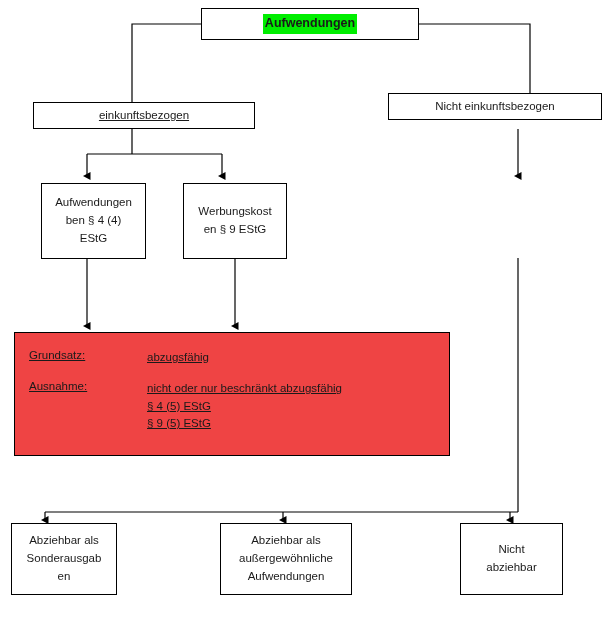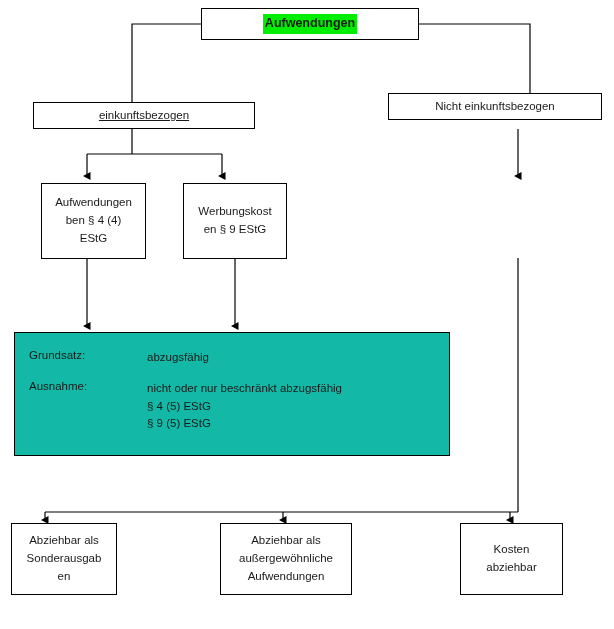--- a/index.html
+++ b/index.html
@@ -47,24 +47,25 @@
     font-weight: bold;
   }
   .hl {
     background: #00ee00;
     padding: 0 2px;
   }
   .detail-box {
     position: absolute;
     box-sizing: border-box;
     border: 1px solid #000000;
-    background: #14b8a6;
+    background: #ef4444;
     display: block;
     text-align: left;
     padding: 16px 14px;
+    text-decoration: underline;
   }
   .detail-row {
     display: flex;
     align-items: flex-start;
     margin-bottom: 14px;
     font-size: 11.5px;
   }
   .detail-row:last-child { margin-bottom: 0; }
   .detail-label {
     width: 118px;
@@ -166,18 +167,18 @@
   <div class="node" style="left:220px; top:523px; width:132px; height:72px;">
     <div>
       <div>Abziehbar als</div>
       <div>außergewöhnliche</div>
       <div>Aufwendungen</div>
     </div>
   </div>
 
   <div class="node" style="left:460px; top:523px; width:103px; height:72px;">
     <div>
-      <div>Kosten</div>
+      <div>Nicht</div>
       <div>abziehbar</div>
     </div>
   </div>
 
 </div>
 
 </body></html>

